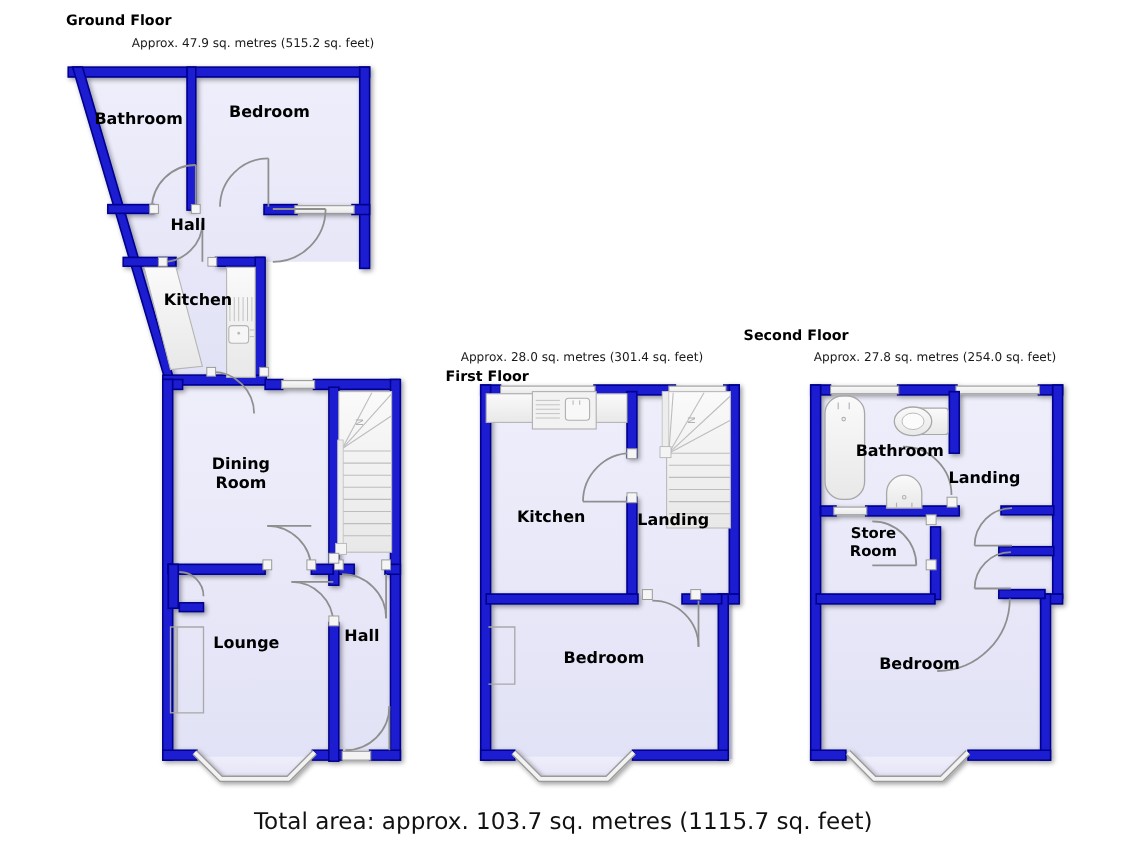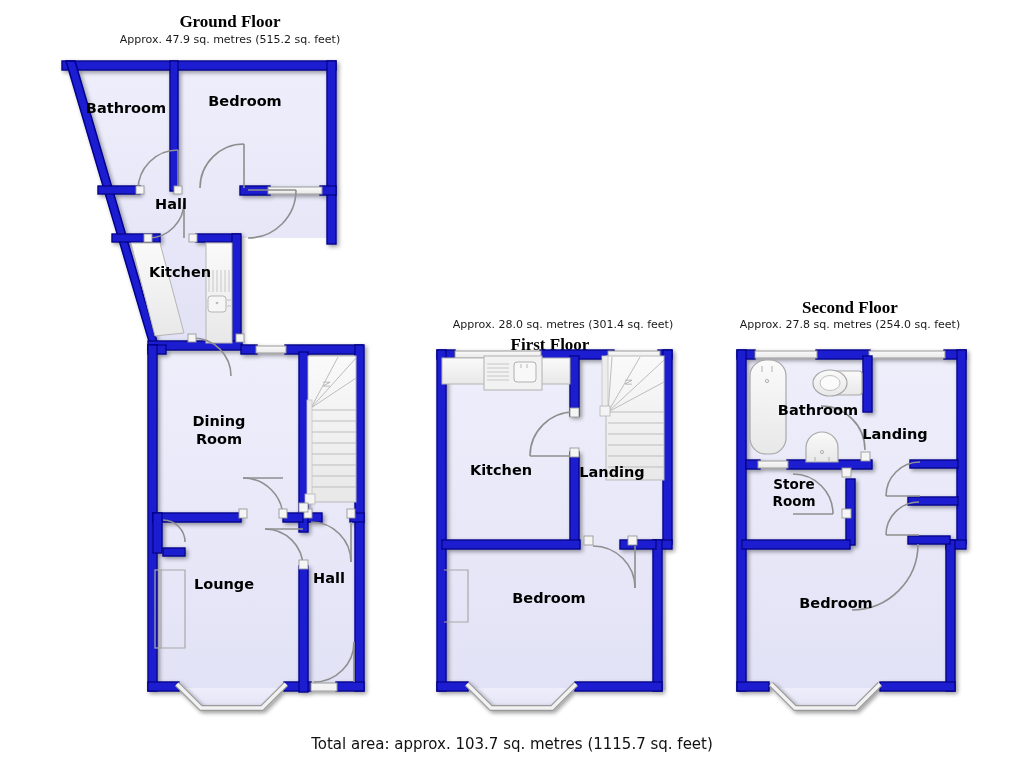--- a/index.html
+++ b/index.html
@@ -9,41 +9,40 @@
   }
   body {
     width: 1024px;
     height: 768px;
     position: relative;
     font-family: "DejaVu Sans", "Liberation Sans", sans-serif;
     overflow: hidden;
   }
   .floor-title {
     position: absolute;
-    text-align: center;
+    text-align: left;
     font-weight: bold;
-    font-size: 17px;
+    font-size: 13px;
     color: #000000;
     white-space: nowrap;
-    font-family: Liberation Serif, serif;
   }
   .floor-sub {
     position: absolute;
     text-align: center;
     font-size: 11px;
     color: #1a1a1a;
     white-space: nowrap;
   }
   .total-area {
     position: absolute;
     left: 0;
     width: 1024px;
     top: 735px;
     text-align: center;
-    font-size: 15px;
+    font-size: 21px;
     color: #111111;
   }
   .plan {
     position: absolute;
     top: 0;
     left: 0;
   }
   .room-label {
     font-family: "DejaVu Sans", "Liberation Sans", sans-serif;
     font-weight: bold;
@@ -56,23 +55,23 @@
     font-size: 13.5px;
   }
 </style>
 </head>
 <body>
 
 <div class="floor-title" style="left:60px; top:12px; width:340px;">Ground Floor</div>
 <div class="floor-sub" style="left:60px; top:33px; width:340px;">Approx. 47.9 sq. metres (515.2 sq. feet)</div>
 
 <div class="floor-title" style="left:405px; top:298px; width:290px;margin-top:37px;">First Floor</div>
-<div class="floor-sub" style="left:418px; top:318px; width:290px;">Approx. 28.0 sq. metres (301.4 sq. feet)</div>
-
-<div class="floor-title" style="left:700px; top:298px; width:300px;">Second Floor</div>
+<div class="floor-sub" style="left:384px; top:318px; width:290px;">Approx. 28.0 sq. metres (301.4 sq. feet)</div>
+
+<div class="floor-title" style="left:676px; top:298px; width:300px;">Second Floor</div>
 <div class="floor-sub" style="left:700px; top:318px; width:300px;">Approx. 27.8 sq. metres (254.0 sq. feet)</div>
 
 <svg class="plan" width="1024" height="768" viewBox="0 0 1024 768">
 
   <defs>
     <filter id="softshadow" x="-30%" y="-30%" width="180%" height="180%">
       <feGaussianBlur in="SourceAlpha" stdDeviation="2.2"></feGaussianBlur>
       <feOffset dx="2" dy="2" result="off"></feOffset>
       <feComponentTransfer>
         <feFuncA type="linear" slope="0.40"></feFuncA>

